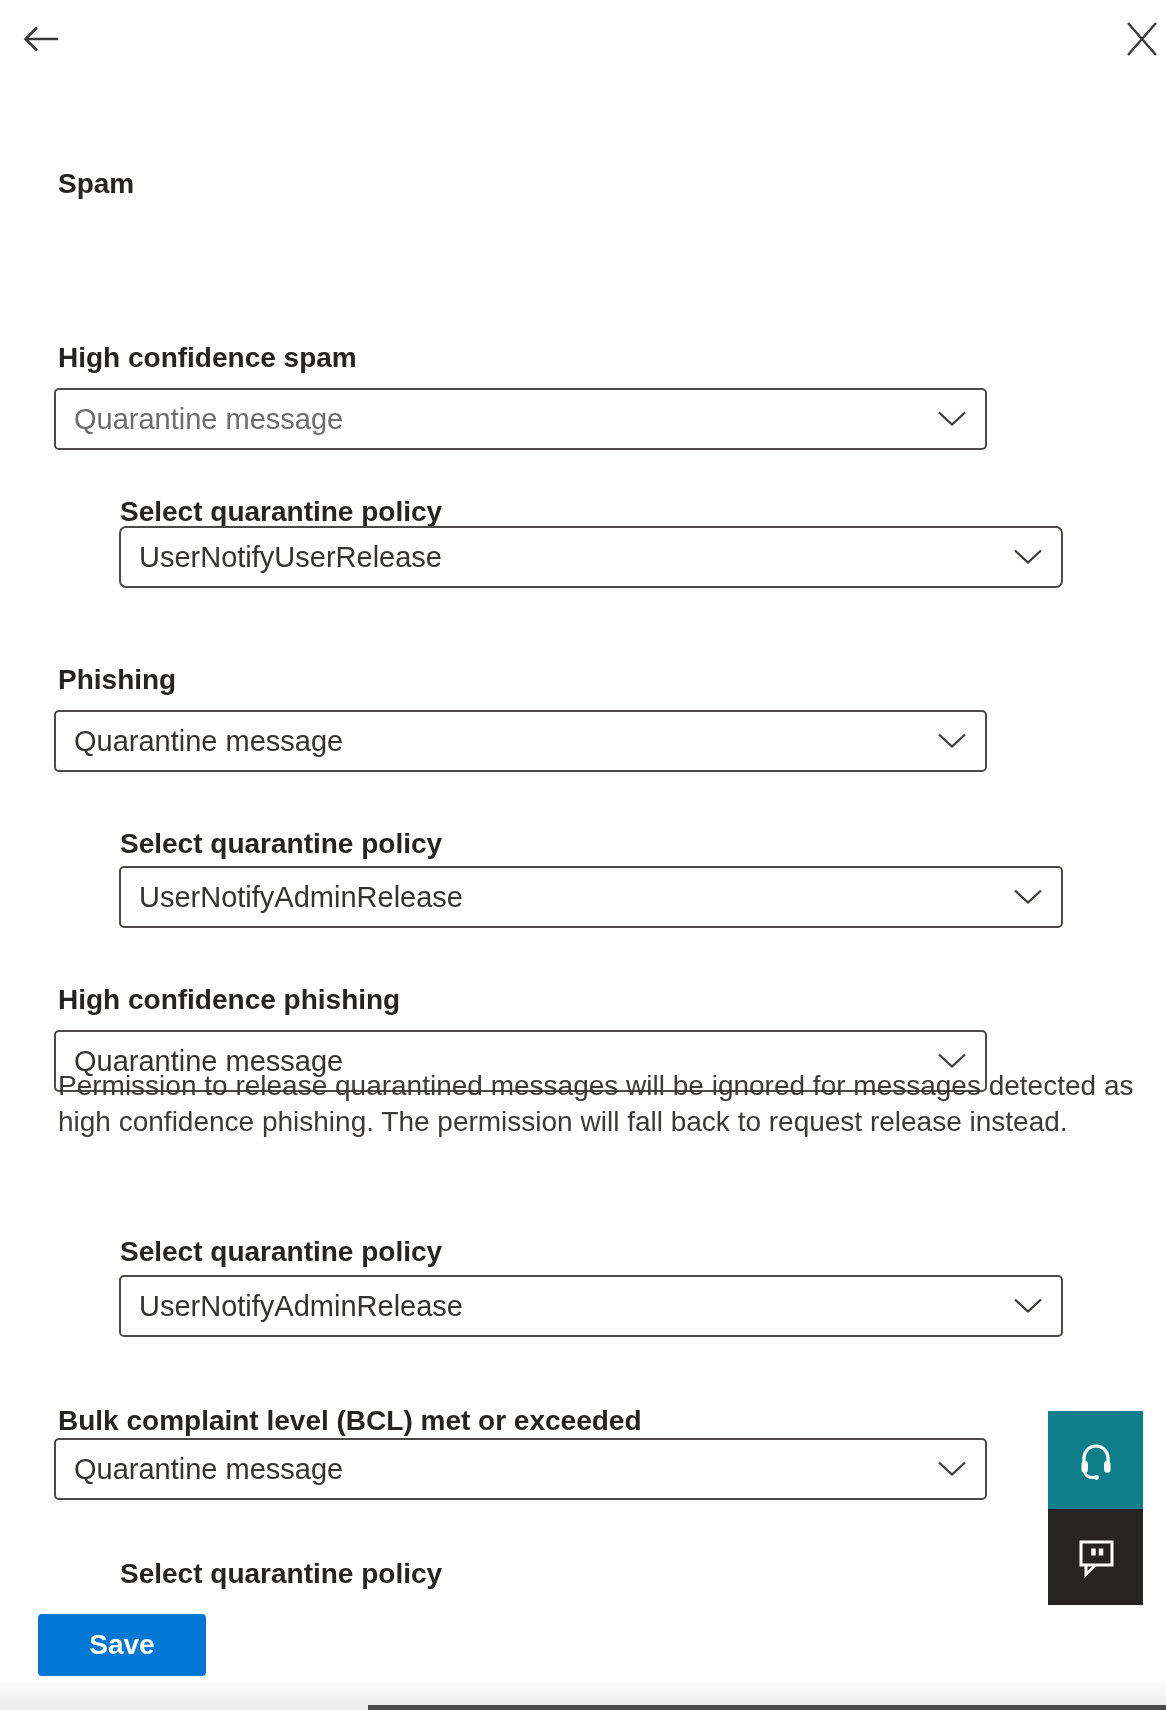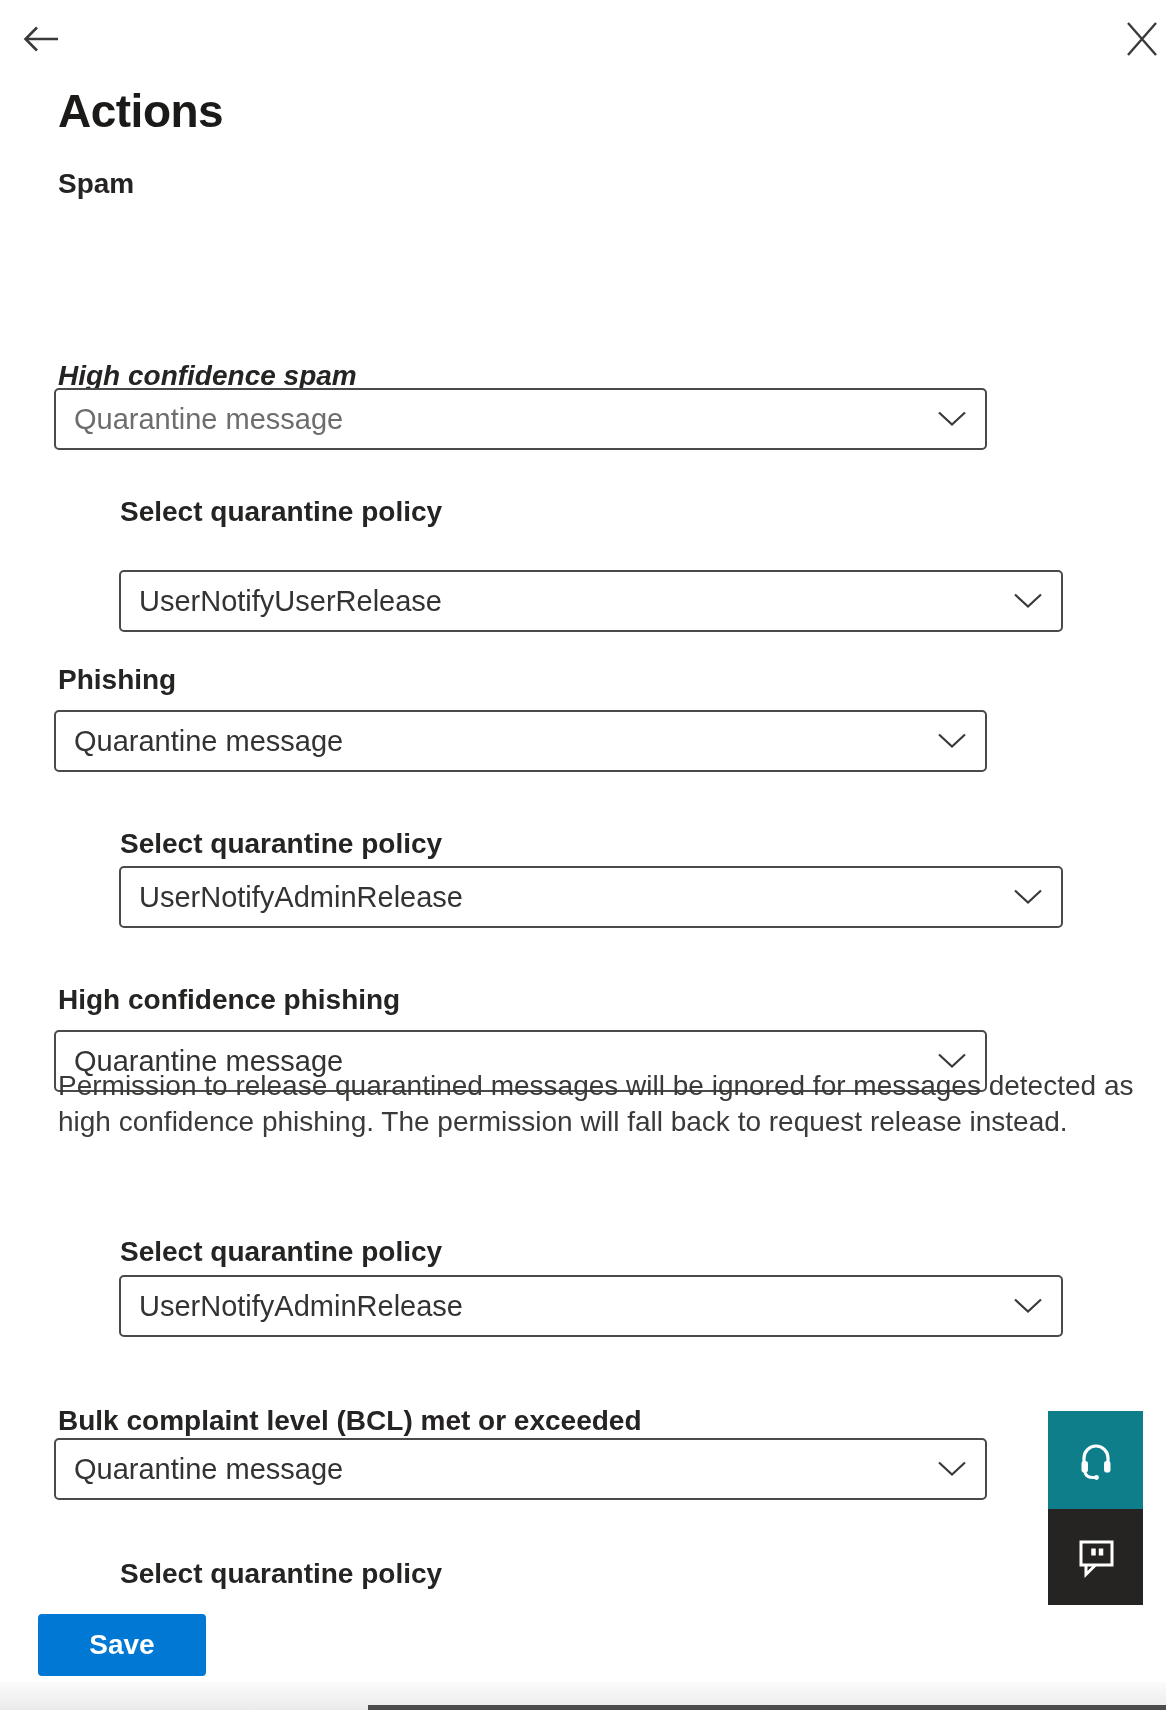--- a/index.html
+++ b/index.html
@@ -25,22 +25,22 @@
     border:2px solid #4c4a48;border-radius:5px;display:flex;align-items:center;
     padding:0 64px 0 18px;cursor:pointer;}
   .combo-main{left:54px;width:933px;}
   .combo-indent{left:119px;width:944px;}
   .combo .val{font-size:29px;color:#343332;white-space:nowrap;overflow:hidden;}
   .combo.muted .val{color:#6d6d6d;}
   .combo .chev{position:absolute;right:18px;top:50%;transform:translateY(-50%);line-height:0;}
 
   
   #lbl-spam{top:168px;text-align:right;}        #dd-spam{top:214px;}
-  #lbl-hcs{top:360px;font-style:italic;}         #dd-hcs{top:388px;}
-  #lbl-hcs-pol{top:496px;}     #dd-hcs-pol{top:570px;}
+  #lbl-hcs{top:342px;}         #dd-hcs{top:388px;}
+  #lbl-hcs-pol{top:496px;}     #dd-hcs-pol{top:526px;border-radius:7px;}
   #lbl-phish{top:664px;}       #dd-phish{top:710px;}
   #lbl-phish-pol{top:828px;}   #dd-phish-pol{top:866px;}
   #lbl-hcp{top:984px;}         #dd-hcp{top:1030px;}
   #note-hcp{position:absolute;left:58px;top:1068px;width:1080px;
     font-size:28px;line-height:36px;color:#3b3a39;}
   #lbl-hcp-pol{top:1236px;}    #dd-hcp-pol{top:1275px;}
   #lbl-bcl{top:1394px;margin-top:11px;}        #dd-bcl{top:1438px;}
   #lbl-bcl-pol{top:1558px;z-index:1;}
 
   
@@ -74,21 +74,20 @@
     </span>
   </button>
   <button class="icon-btn" id="close-btn">
     <span>
       <svg width="44" height="38" viewBox="0 0 44 38">
         <path d="M8 3 L36 35 M36 3 L8 35" fill="none" stroke="#3a3a3a" stroke-width="2.4"></path>
       </svg>
     </span>
   </button>
 
-  <h1 class="page-title">Actions</h1>
 
   <div class="flabel lbl-main" id="lbl-spam">Spam</div>
 
   <div class="flabel lbl-main" id="lbl-hcs">High confidence spam</div>
   <div class="combo combo-main muted" id="dd-hcs">
     <span class="val">Quarantine message</span>
     <span class="chev">
       <svg width="30" height="17" viewBox="0 0 30 17">
           <polyline points="2,2 15,14 28,2" fill="none" stroke="#3b3a39" stroke-width="2.2"></polyline>
         </svg>

